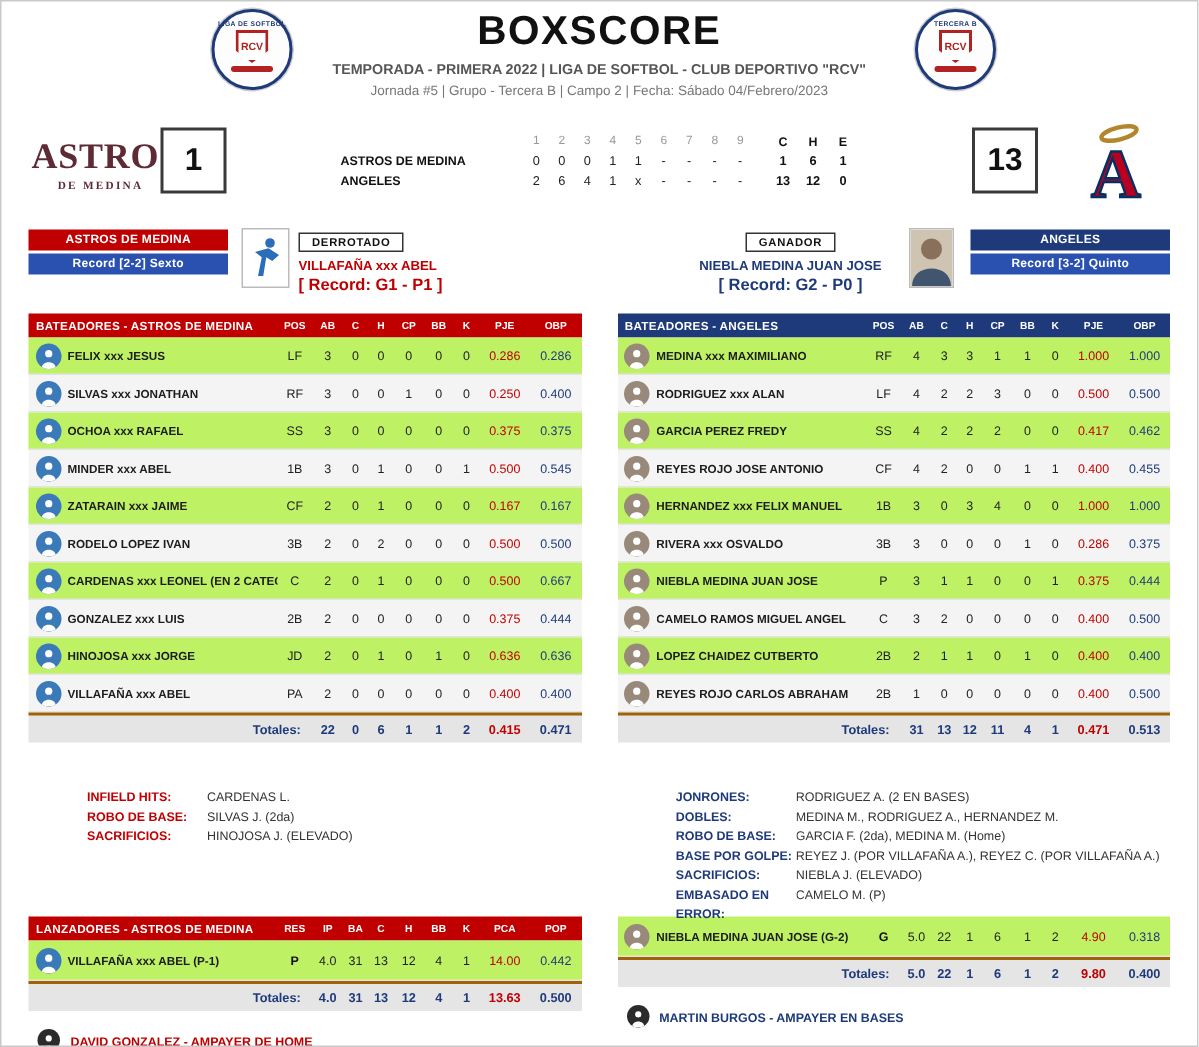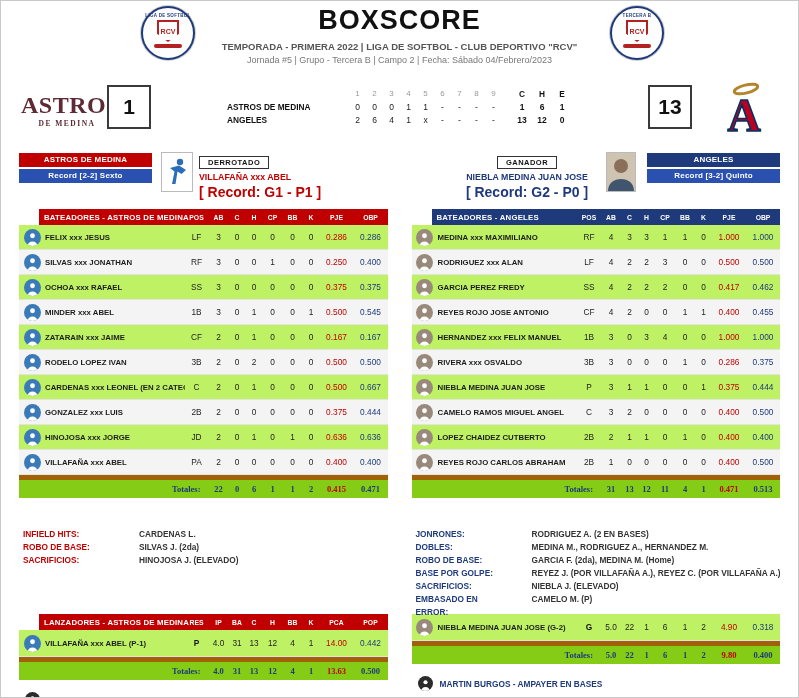--- a/index.html
+++ b/index.html
@@ -39,51 +39,51 @@
   .away-stack{left:18px;} .home-stack{right:18px;}
   .banner{height:14px;line-height:14px;text-align:center;color:#fff;font-size:8px;font-weight:bold;letter-spacing:.2px;}
   .banner.red{background:#c00000;} .banner.navy{background:#1e3a7a;} .banner.blue{background:#2a50b0;}
   .loser-img{position:absolute;left:160px;top:3px;width:30px;height:38px;border:1px solid #bbb;background:#fff;display:flex;align-items:center;justify-content:center;}
   .winner-img{position:absolute;right:162px;top:3px;width:28px;height:38px;border:1px solid #bbb;overflow:hidden;}
   .decision{position:absolute;top:2px;width:150px;}
   .decision.loser{left:198px;text-align:left;}
   .decision.winner{right:196px;text-align:center;}
   .tagbox{display:inline-block;border:1px solid #333;background:#fff;font-size:7.5px;font-weight:bold;padding:1px 8px;letter-spacing:.5px;color:#111;text-align:right;}
   .dec-name{font-size:8.8px;font-weight:bold;margin-top:3px;white-space:nowrap;}
-  .dec-rec{font-size:14px;font-weight:bold;margin-top:2px;}
+  .dec-rec{font-size:11px;font-weight:bold;margin-top:2px;}
   .red-t{color:#c00000;} .navy-t{color:#1e3a7a;}
 
   
   .cols{display:flex;gap:24px;padding:0 18px;margin-top:8px;}
   .col{flex:1;min-width:0;}
   .g{display:grid;grid-template-columns:26px minmax(0,1fr) 24px 20px 17px 17px 20px 20px 17px 34px 34px;align-items:center;}
-  .thead{height:16px;color:#fff;margin-left:20px;}
+  .thead{height:16px;color:#fff;}
   .thead.red{background:#c00000;} .thead.navy{background:#1e3a7a;}
   .t-title{grid-column:1/3;padding-left:5px;font-size:7.8px;font-weight:bold;letter-spacing:.2px;white-space:nowrap;}
   .th-c{font-size:6.8px;font-weight:bold;text-align:center;}
   .trow{height:24px;border-bottom:1px solid #e3e3e3;background:#bef264;}
   .tbody .trow:nth-child(even){background:#f4f4f4;}
   .trow.p{height:26px;}
   .avatar{width:17px;height:17px;border-radius:50%;margin:0 auto;display:flex;align-items:flex-end;justify-content:center;overflow:hidden;}
   .away-av .avatar{background:#3a7ab8;} .home-av .avatar{background:#98897b;}
   .pname{font-size:7.8px;font-weight:bold;color:#1c1c1c;white-space:nowrap;overflow:hidden;padding-right:2px;}
   .num{text-align:center;color:#222;font-size:8.3px;}
   .resv{font-weight:bold;color:#111;}
   .pje{color:#c00000;} .obp{color:#1e3a7a;}
-  .totals{background:#84cc16;height:18px;border-top:5px solid #a16207;font-family:Liberation Serif, serif;}
+  .totals{background:#e5e5e5;height:18px;border-top:2px solid #a16207;}
   .t-label{grid-column:1/4;text-align:right;font-weight:bold;color:#1e3a7a;padding-right:8px;font-size:8.5px;}
   .tot-v{text-align:center;font-weight:bold;color:#1e3a7a;font-size:8.5px;}
   .totals .pje,.totals .obp{font-weight:bold;font-size:8.5px;text-align:center;}
 
   
   .notes{margin-top:30px;height:86px;padding-left:4px;box-sizing:border-box;}
   .note-row{display:flex;line-height:13px;font-size:8.3px;}
-  .note-label{width:80px;flex:none;font-weight:bold;}
+  .note-label{width:80px;flex:none;font-weight:bold;margin-left:35px;}
   .away-notes .note-label{color:#c00000;} .home-notes .note-label{color:#1e3a7a;}
-  .note-value{font-weight:bold;color:#333;white-space:nowrap;overflow:hidden;margin-left:36px;}
+  .note-value{font-weight:normal;color:#333;white-space:nowrap;overflow:hidden;}
 
   
   .umpire{margin-top:12px;display:flex;align-items:center;gap:7px;font-size:8.3px;font-weight:bold;padding-left:6px;}
   .ump-icon{width:15px;height:15px;border-radius:50%;background:#2b2b2b;flex:none;display:flex;align-items:flex-end;justify-content:center;overflow:hidden;}
 </style>
 </head>
 <body>
 
 <div class="page">
 

